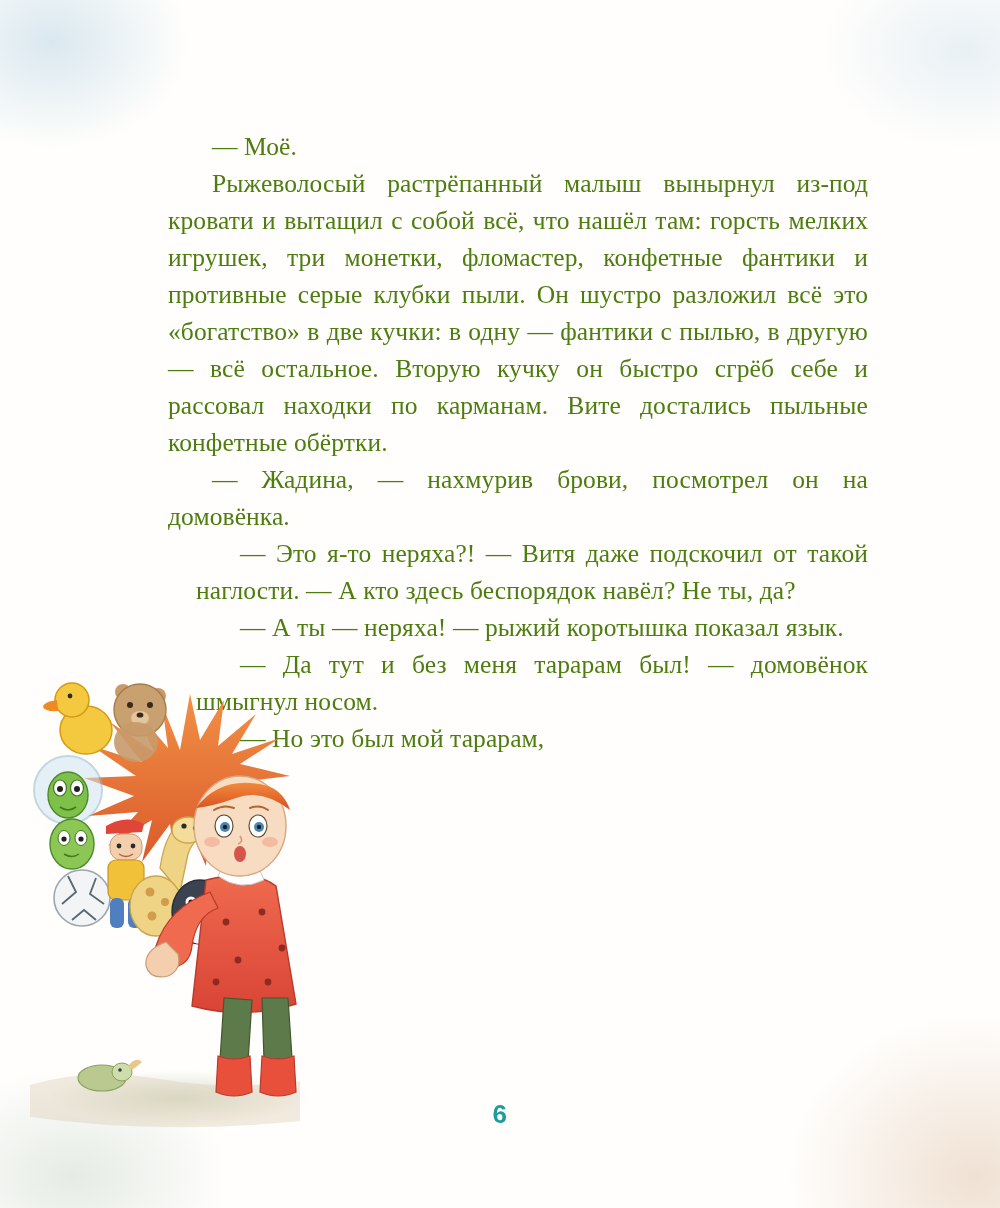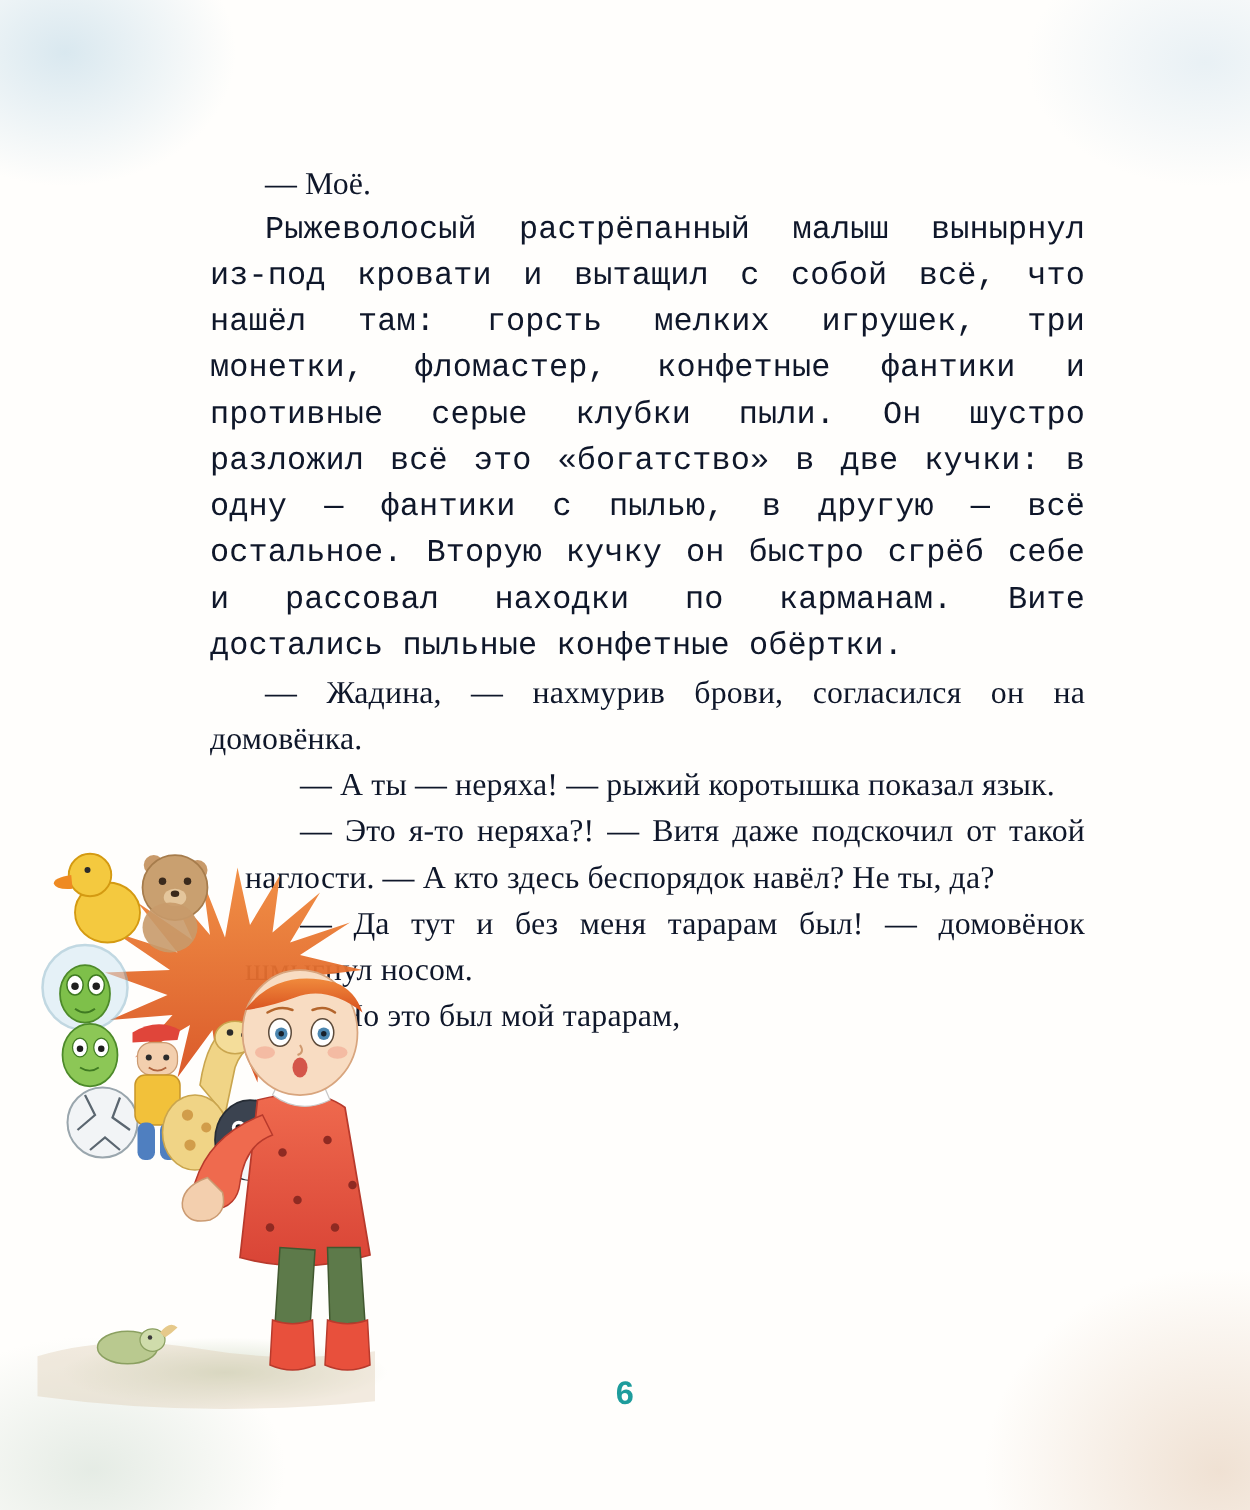--- a/index.html
+++ b/index.html
@@ -54,31 +54,30 @@
   }
 
   
   .text-col {
     position: absolute;
     left: 168px;
     top: 128px;
     width: 700px;
     font-size: 25.5px;
     line-height: 37px;
-    color: #0f172a;
+    color: #4d7c0f;
     letter-spacing: 0.1px;
   }
   .para {
     margin: 0;
     text-align: justify;
     text-justify: inter-word;
   }
   .para.indent {
     text-indent: 44px;
-    font-family: Liberation Mono, monospace;
   }
   .para.dash {
     text-indent: 44px;
   }
 
   
   .float-illo {
     float: left;
     width: 200px;
     height: 500px;
@@ -127,24 +126,24 @@
   <div class="wash-br"></div>
   <div class="wash-bl"></div>
 
   <div class="text-col">
     <div class="col-inner">
 
       <div class="float-illo" style="float:left;width:195px;height:0;"></div>
 
       <p class="para dash">— Моё.</p>
       <p class="para indent">Рыжеволосый растрёпанный малыш вынырнул из-под кровати и вытащил с собой всё, что нашёл там: горсть мелких игрушек, три монетки, фломастер, конфетные фантики и противные серые клубки пыли. Он шустро разложил всё это «богатство» в две кучки: в одну — фантики с пылью, в другую — всё остальное. Вторую кучку он быстро сгрёб себе и рассовал находки по карманам. Вите достались пыльные конфетные обёртки.</p>
-      <p class="para dash">— Жадина, — нахмурив брови, согласился он на домовёнка.</p>
+      <p class="para dash">— Жадина, — нахмурив брови, посмотрел он на домовёнка.</p>
       <div class="float-illo" style="float:left;width:196px;height:470px;margin-left:-168px;"></div>
+      <p class="para dash">— Это я-то неряха?! — Витя даже подскочил от такой наглости. — А кто здесь беспорядок навёл? Не ты, да?</p>
       <p class="para dash">— А ты — неряха! — рыжий коротышка показал язык.</p>
-      <p class="para dash">— Это я-то неряха?! — Витя даже подскочил от такой наглости. — А кто здесь беспорядок навёл? Не ты, да?</p>
       <p class="para dash">— Да тут и без меня тарарам был! — домовёнок шмыгнул носом.</p>
       <p class="para dash">— Но это был мой тарарам,</p>
     </div>
   </div>
 
   <div class="illustration">
     <svg viewBox="0 0 330 520" width="330" height="520" xmlns="http://www.w3.org/2000/svg">
       <defs>
         <radialGradient id="groundG" cx="50%" cy="50%" r="50%">
           <stop offset="0%" stop-color="#cfd9c2" stop-opacity="0.8"></stop>

